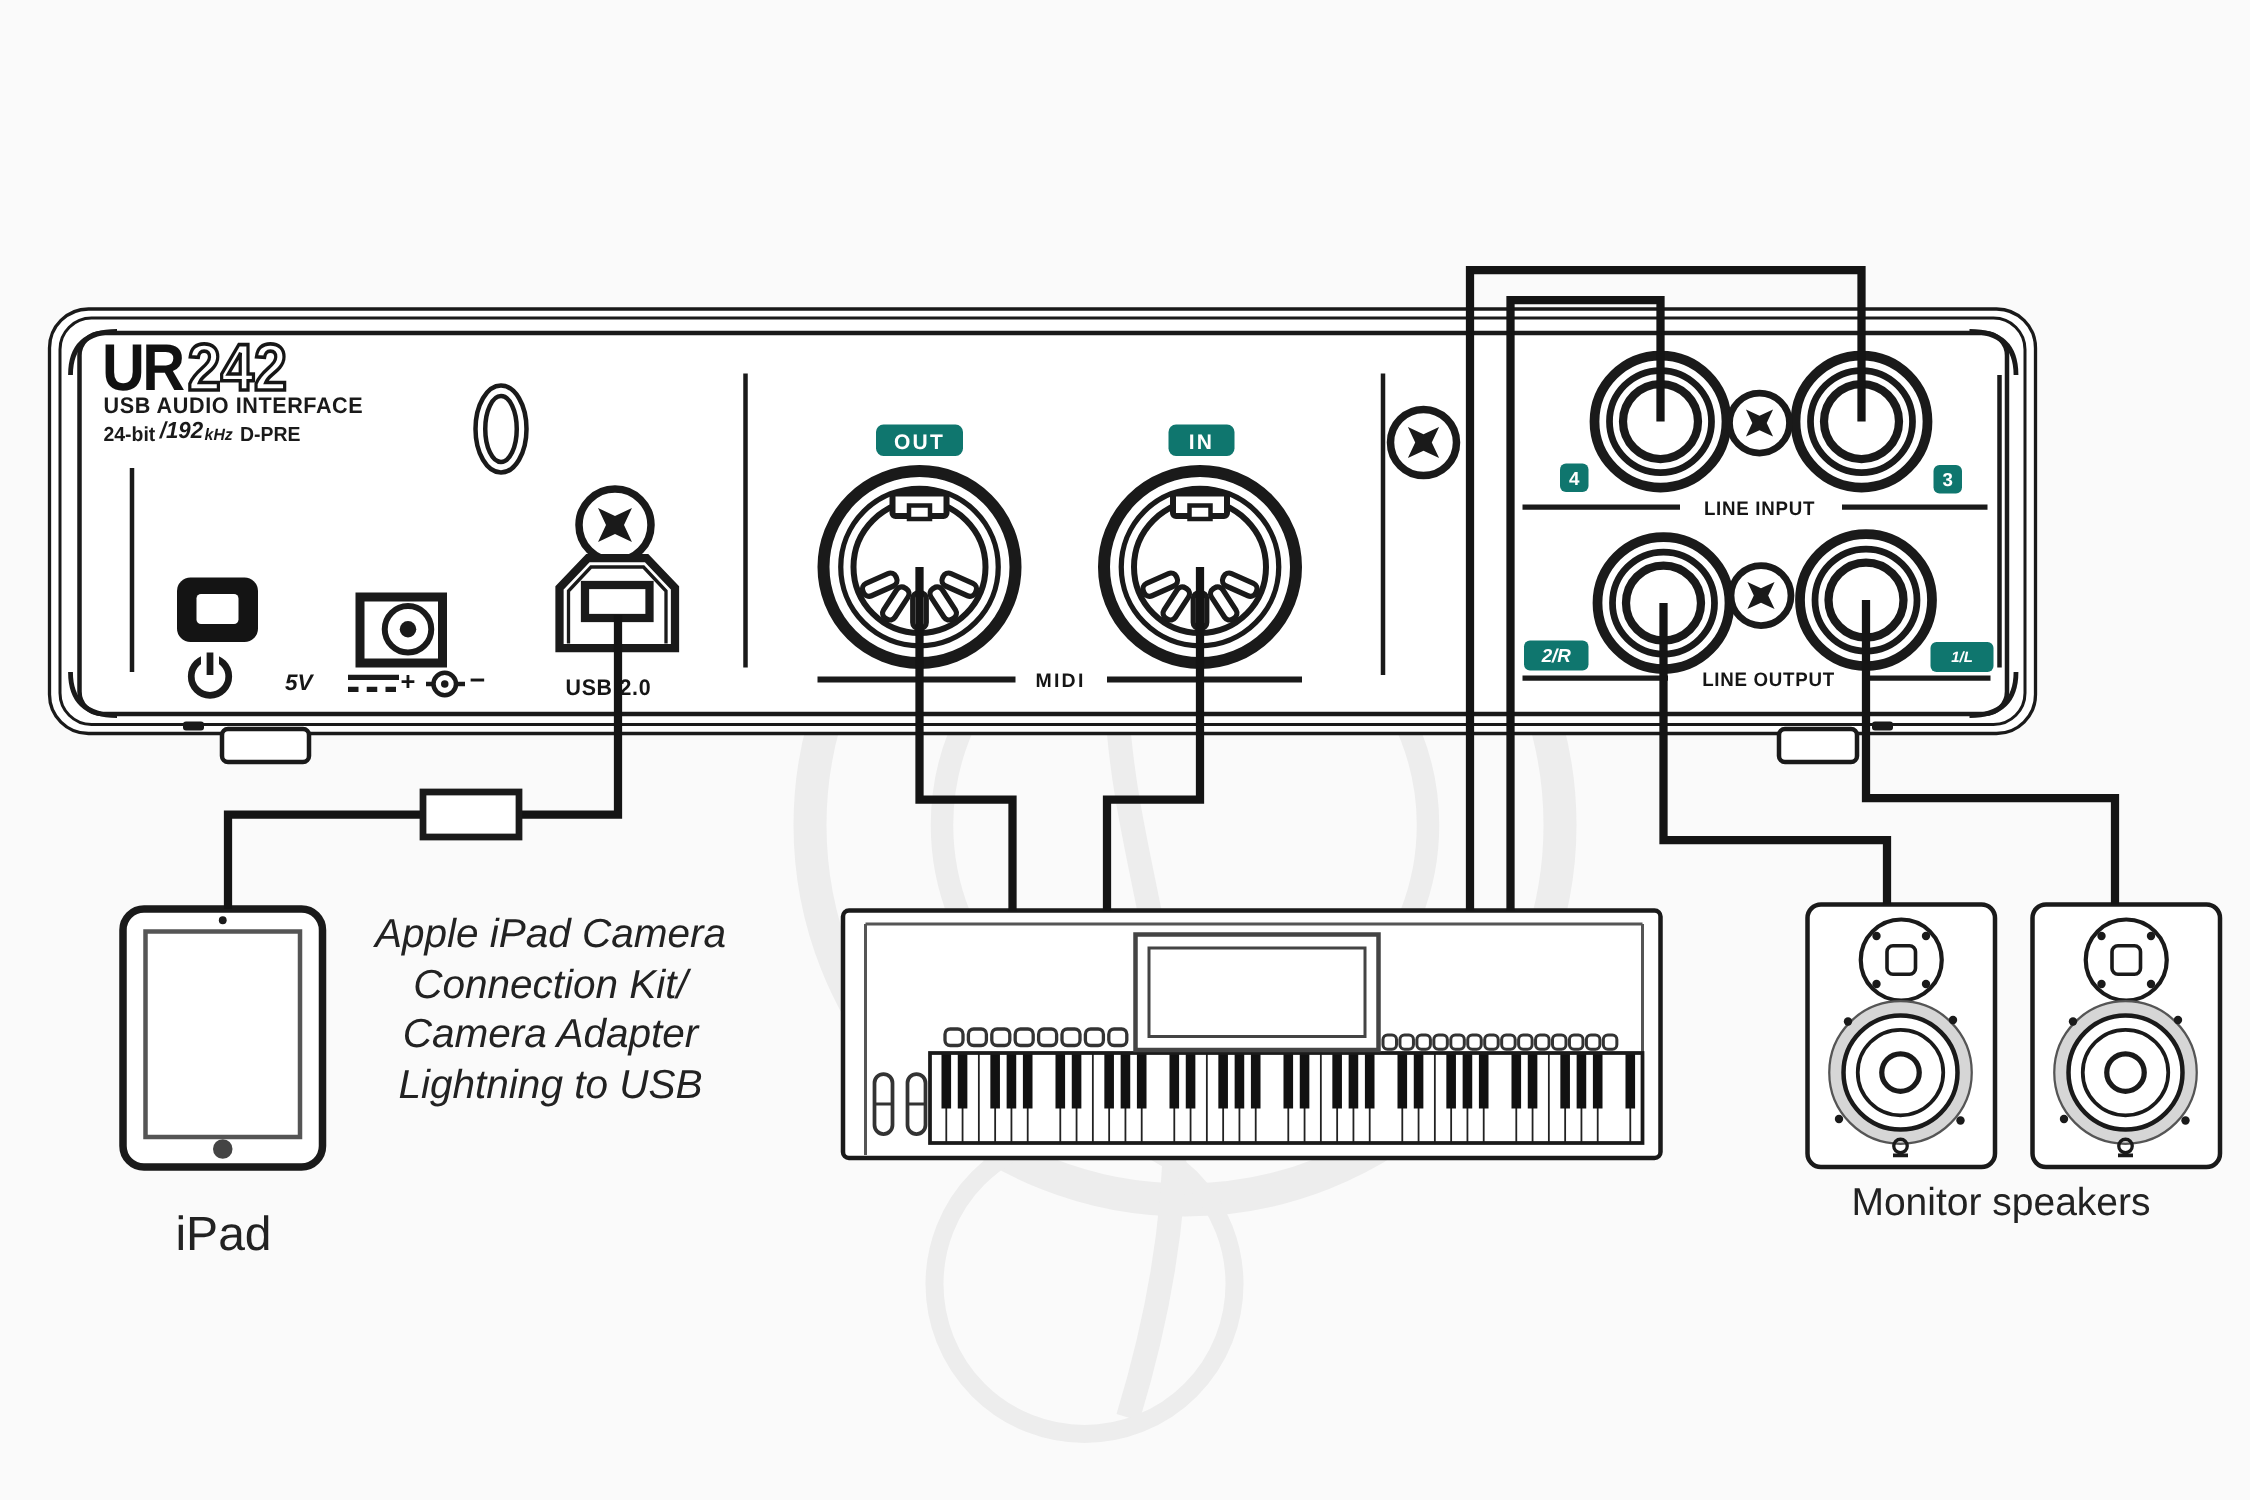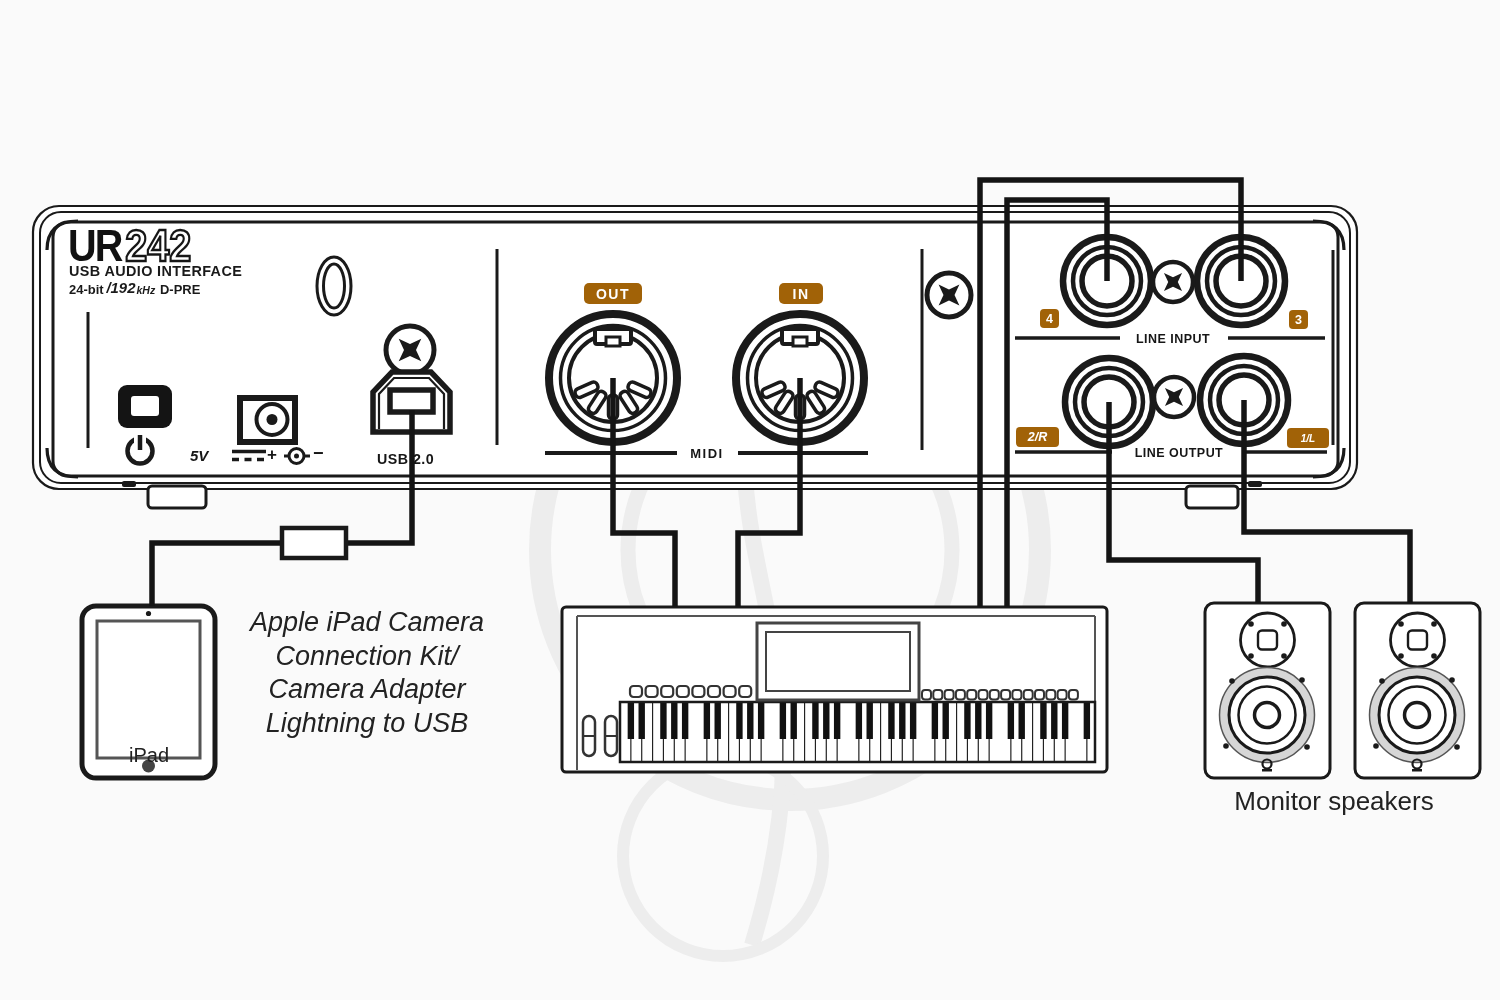--- a/index.html
+++ b/index.html
@@ -14,21 +14,21 @@
   .logo-num{font-size:44px;font-weight:900;line-height:1;margin-left:4px;color:#fff;
             -webkit-text-stroke:2.4px #161616;letter-spacing:0;}
   .subtitle{font-size:15px;font-weight:800;letter-spacing:.4px;transform:scaleX(.96);transform-origin:left top;}
   .specrow{display:flex;align-items:flex-end;transform:scaleX(.96);transform-origin:left top;}
   .spec-bit{font-size:13.5px;font-weight:800;}
   .spec-rate{font-size:15.5px;font-weight:900;font-style:italic;margin-left:3px;}
   .spec-unit{font-size:11px;font-weight:800;font-style:italic;margin-left:1px;padding-bottom:1px;}
   .spec-dpre{font-size:13.5px;font-weight:900;margin-left:5px;}
   
   .panel-sm{font-weight:800;color:#161616;}
-  .pill{position:absolute;background:#a16207;color:#fff;font-weight:800;border-radius:5px;
+  .pill{position:absolute;background:#0f766e;color:#fff;font-weight:800;border-radius:5px;
         display:flex;align-items:center;justify-content:center;}
   .caption{font-weight:500;color:#222;}
 </style>
 </head>
 <body>
 
 <div class="stage">
 
 <svg class="art" width="1500" height="1000" viewBox="0 0 1500 1000">
   <defs>
@@ -278,21 +278,21 @@
 <div class="lbl panel-sm center" style="left:682px;top:446px;width:50px;font-size:13px;letter-spacing:1.5px;">MIDI</div>
 
 <div class="pill" style="left:1040px;top:309px;width:19px;height:19px;font-size:12.5px;border-radius:4px;">4</div>
 <div class="pill" style="left:1289px;top:310px;width:19px;height:19px;font-size:12.5px;border-radius:4px;">3</div>
 <div class="lbl panel-sm center" style="left:1123px;top:331px;width:100px;font-size:13px;letter-spacing:.5px;transform:scaleX(.96);">LINE INPUT</div>
 
 <div class="pill" style="left:1016px;top:427px;width:43px;height:20px;font-size:12.5px;border-radius:4px;font-style:italic;">2/R</div>
 <div class="pill" style="left:1287px;top:428px;width:42px;height:20px;font-size:10px;border-radius:4px;font-style:italic;">1/L</div>
 <div class="lbl panel-sm center" style="left:1120px;top:445px;width:118px;font-size:13px;letter-spacing:.5px;transform:scaleX(.96);">LINE OUTPUT</div>
 
-<div class="lbl caption center" style="left:88px;top:744px;width:122px;font-size:20px;">iPad</div>
+<div class="lbl caption center" style="left:88px;top:804px;width:122px;font-size:32px;">iPad</div>
 
 <div class="lbl caption center" style="left:217px;top:606px;width:300px;font-size:27px;line-height:33.5px;white-space:normal;font-style:italic;">
   <div>Apple iPad Camera</div>
   <div>Connection Kit/</div>
   <div>Camera Adapter</div>
   <div>Lightning to USB</div>
 </div>
 
 <div class="lbl caption center" style="left:1210px;top:786px;width:248px;font-size:26px;">Monitor speakers</div>
 

